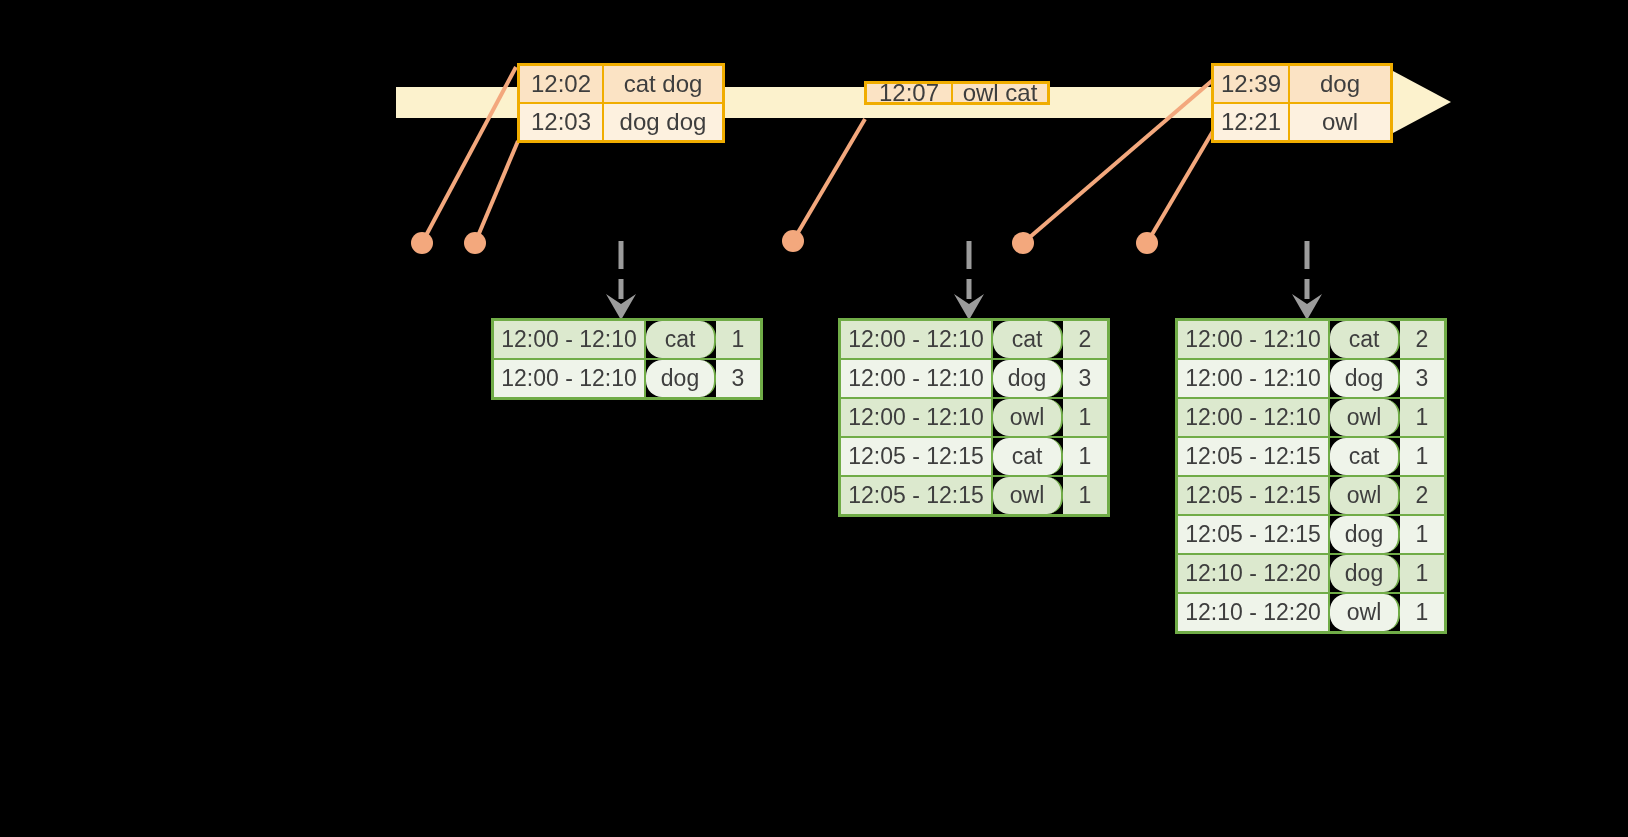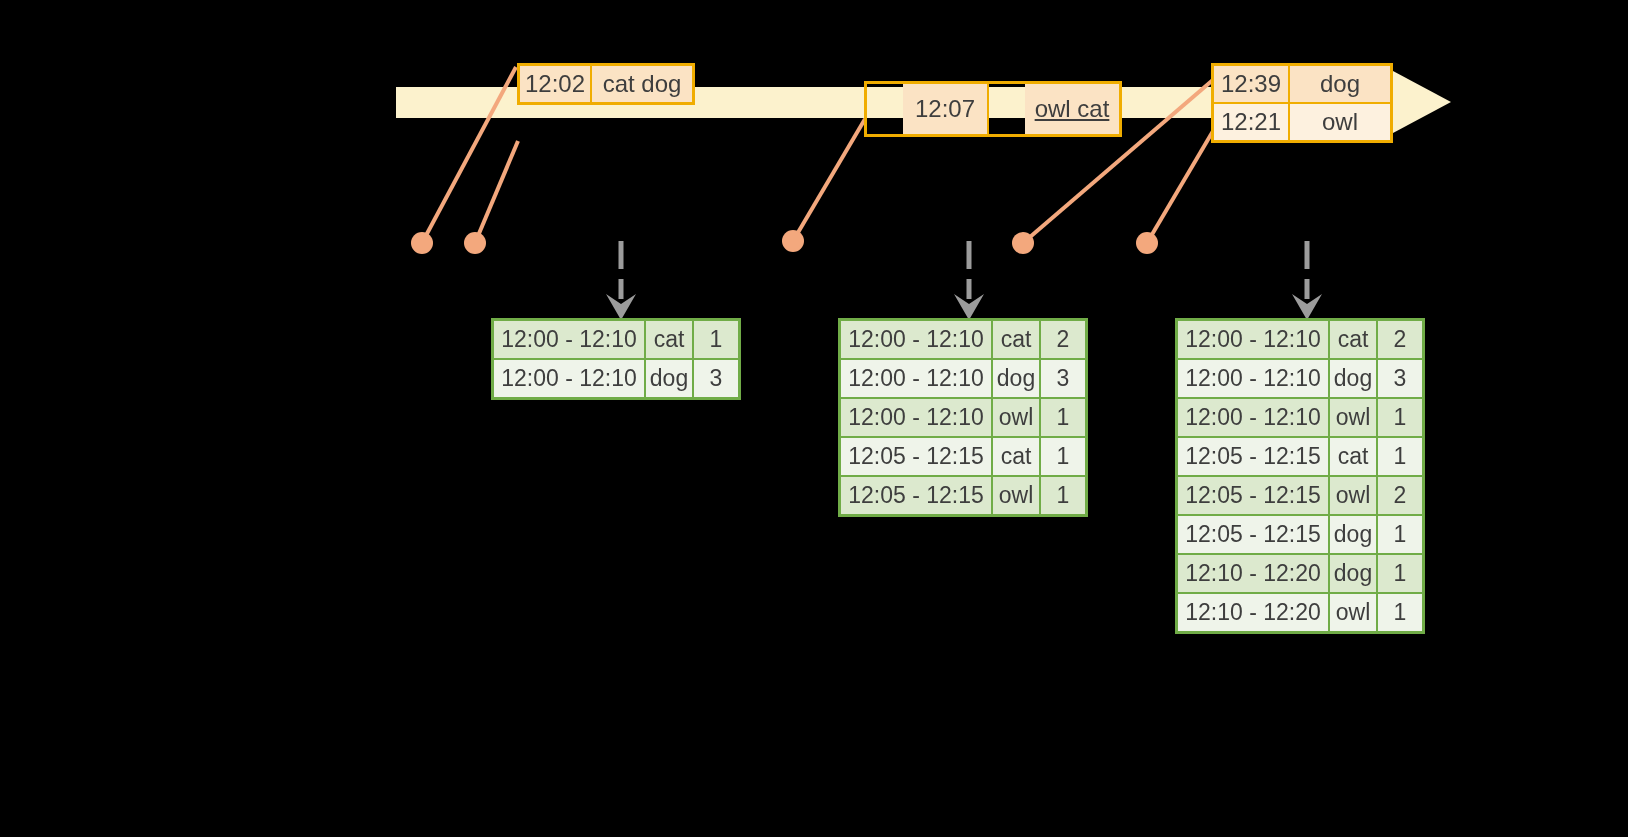--- a/index.html
+++ b/index.html
@@ -20,36 +20,36 @@
   
   .etable{border:3px solid #F0AD00;font-size:24px;}
   .etable .trow{border-bottom:2px solid #F0AD00;}
   .etable .trow:last-child{border-bottom:none;}
   .etable .cell{border-right:2px solid #F0AD00;height:36px;}
   .etable .cell:last-child{border-right:none;}
   .etable .trow:nth-child(odd) .cell{background:#FBE3C4;}
   .etable .trow:nth-child(even) .cell{background:#FDF1DF;}
 
   .et1{left:517px;top:63px;}
-  .et1 .c0{width:72px;text-align:right;} .et1 .c1{width:100px;}
+  .et1 .c0{width:84px;text-align:right;} .et1 .c1{width:118px;}
   .et2{left:864px;top:81px;}
-  .et2 .cell{height:50px;margin-left:36px;}
+  .et2 .cell{height:18px;}
   .et2 .c0{width:86px;} .et2 .c1{width:94px;text-decoration:underline;}
   .et3{left:1211px;top:63px;}
   .et3 .c0{width:76px;} .et3 .c1{width:100px;}
 
   
   .gtable{border:3px solid #70AC47;font-size:23px;}
   .gtable .trow{border-bottom:2px solid #70AC47;}
   .gtable .trow:last-child{border-bottom:none;}
   .gtable .cell{border-right:2px solid #70AC47;height:37px;}
   .gtable .cell:last-child{border-right:none;}
   .gtable .trow:nth-child(odd) .cell{background:#DCE9CE;}
   .gtable .trow:nth-child(even) .cell{background:#EFF4EA;}
-  .gtable .c0{width:152px;} .gtable .c1{width:48px;} .gtable .c2{width:44px;}
+  .gtable .c0{width:152px;} .gtable .c1{width:70px;border-radius:16px;} .gtable .c2{width:44px;}
 
   .gt1{left:491px;top:318px;}
   .gt2{left:838px;top:318px;}
   .gt3{left:1175px;top:318px;}
 </style>
 </head>
 <body>
 
 <div id="canvas">
 
@@ -88,20 +88,24 @@
         <polygon points="1292,294 1307,304 1322,294 1307,320" stroke="none"></polygon>
       </g>
     </g>
   </svg>
 
   <div class="dtable etable et1">
       <div class="trow">
         <div class="cell c0">12:02</div>
         <div class="cell c1">cat dog</div>
       </div>
+      <div class="trow">
+        <div class="cell c0">12:03</div>
+        <div class="cell c1">dog dog</div>
+      </div>
     </div>
   <div class="dtable etable et2">
       <div class="trow">
         <div class="cell c0">12:07</div>
         <div class="cell c1">owl cat</div>
       </div>
     </div>
   <div class="dtable etable et3">
       <div class="trow">
         <div class="cell c0">12:39</div>

